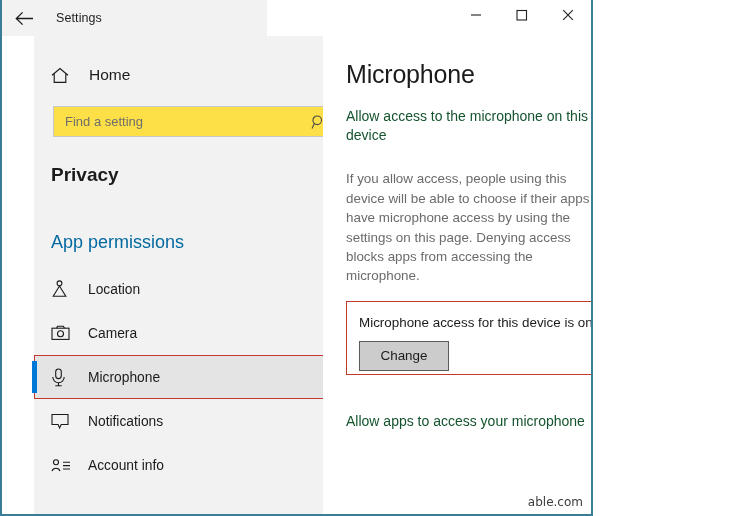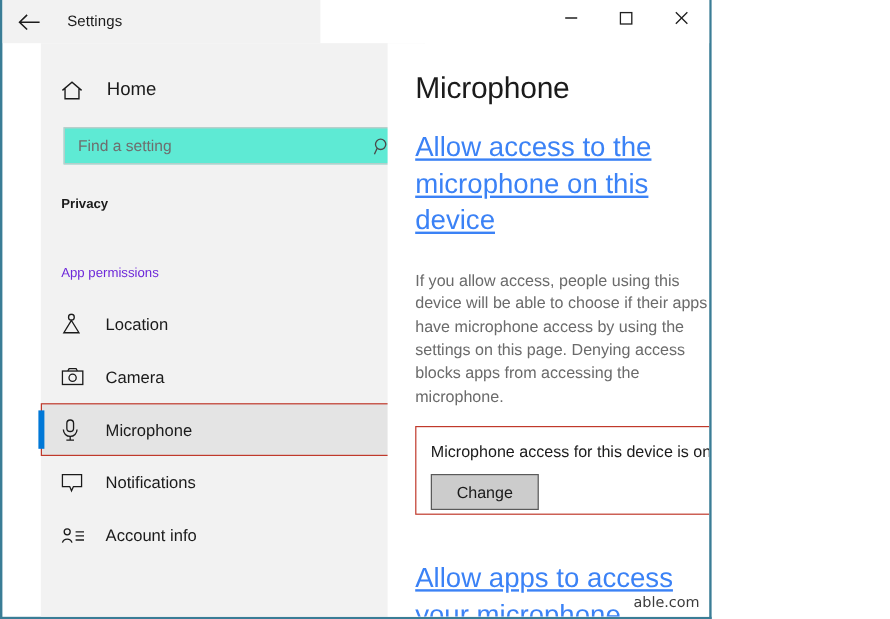--- a/index.html
+++ b/index.html
@@ -86,21 +86,21 @@
   .home-row .ico { width: 34px; display:flex; align-items:center; color:#1b1b1b; }
   .home-label {
     font-size: 15.5px;
     color: #1b1b1b;
     margin-left: 4px;
   }
 
   .search-wrap {
     margin: 11px 17px 0 19px;
     height: 31px;
-    background: #5eead4;
+    background: #fde047;
     border: 1px solid #c8c8c8;
     display: flex;
     align-items: center;
     position: relative;
   }
   .search-wrap input {
     flex: 1;
     border: 0;
     outline: none;
     background: transparent;
@@ -113,28 +113,28 @@
   .search-wrap input::placeholder { color: #6e6e6e; opacity: 1; }
   .search-ico {
     position: absolute;
     right: 9px; top: 50%;
     transform: translateY(-50%);
     color: #4a4a4a;
     display: flex;
   }
 
   .section-title {
-    font-size: 11px;
+    font-size: 19px;
     font-weight: bold;
     color: #1b1b1b;
     margin: 27px 0 0 17px;
   }
   .group-label {
-    font-size: 11px;
-    color: #6d28d9;
+    font-size: 18px;
+    color: #0369a1;
     margin: 46px 0 0 17px;
   }
 
   .nav-list { margin-top: 14px; }
 
   .nav-item {
     position: relative;
     display: flex;
     align-items: center;
     height: 44px;
@@ -175,27 +175,26 @@
   }
 
   .page-title {
     font-size: 25px;
     font-weight: normal;
     color: #1b1b1b;
     letter-spacing: -.2px;
   }
 
   .h2 {
-    font-size: 23px;
+    font-size: 14px;
     font-weight: normal;
-    color: #3b82f6;
+    color: #14532d;
     margin-top: 18px;
     max-width: 358px;
     line-height: 1.33;
-    text-decoration: underline;
   }
 
   .body-text {
     font-size: 13.4px;
     color: #6b6b6b;
     margin-top: 25px;
     max-width: 372px;
     line-height: 1.45;
   }
 

